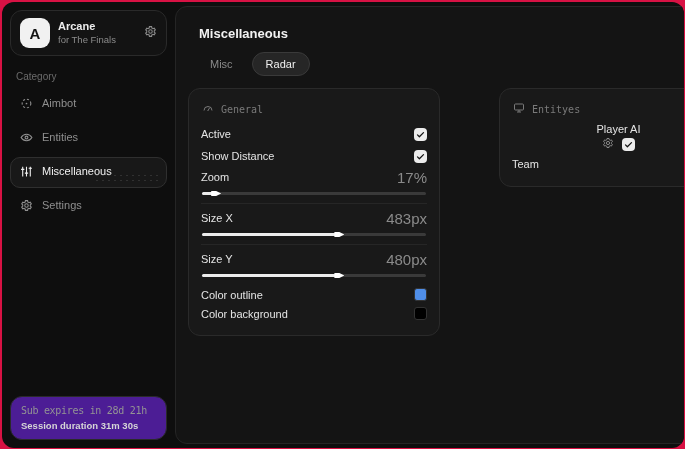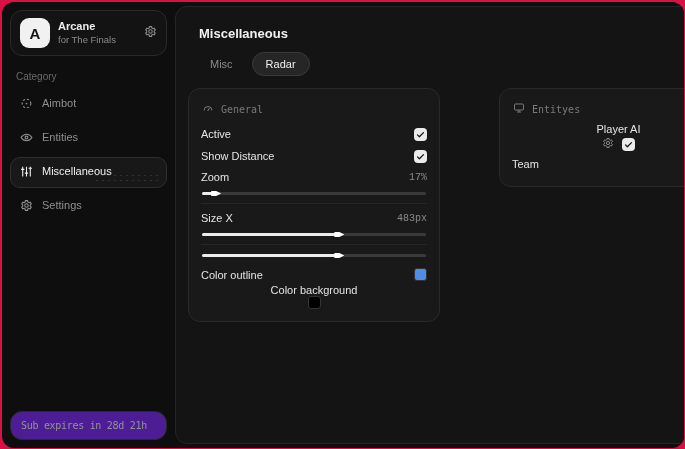--- a/index.html
+++ b/index.html
@@ -63,21 +63,21 @@
   .card { background:#191919; border:1px solid #2a2a2a; border-radius:12px; padding:10px 12px 12px 12px; box-sizing:border-box; }
   .card-general { width:252px; }
   .card-entities { width:239px;margin-left:48px; }
   .card-head {
     display:flex; align-items:center; gap:7px; color:#7a7a7a;
     font-family:"DejaVu Sans Mono", monospace; font-size:10px; margin:3px 0 7px 1px;
   }
 
   .row { display:flex; align-items:center; justify-content:space-between; min-height:22px; }
   .row-label { color:#e4e4e4; font-size:11px; font-weight:500; }
-  .row-value { color:#8a8a8a; font-size:10px;font-family:Liberation Mono, monospace; }
+  .row-value { color:#8a8a8a; font-size:15px; }
 
   .checkbox {
     width:13px; height:13px; border-radius:4px; background:#ececec;
     display:flex; align-items:center; justify-content:center; cursor:pointer;
   }
 
   .slider { position:relative; height:3px; background:#3a3a3a; border-radius:2px; margin:5px 1px 8px 1px; cursor:pointer; }
   .slider .fill { position:absolute; left:0; top:0; bottom:0; background:#ececec; border-radius:2px; }
   .slider .thumb {
     position:absolute; right:-8px; top:50%; transform:translateY(-50%);
@@ -153,20 +153,21 @@
             <path d="M19 12a7 7 0 0 0-.1-1.2l2-1.6-2-3.4-2.4 1a7 7 0 0 0-2-1.2L14 3h-4l-.4 2.6a7 7 0 0 0-2 1.2l-2.4-1-2 3.4 2 1.6A7 7 0 0 0 5 12c0 .4 0 .8.1 1.2l-2 1.6 2 3.4 2.4-1a7 7 0 0 0 2 1.2L10 21h4l.4-2.6a7 7 0 0 0 2-1.2l2.4 1 2-3.4-2-1.6c.1-.4.2-.8.2-1.2z"></path>
           </svg>
       </span>
       <span>Settings</span>
     </div>
 
     <div class="spacer"></div>
 
     <div class="side-footer">
       <div class="sub-line">Sub expires in 28d 21h</div>
+      <div class="sess-line">Session duration 31m 30s</div>
     </div>
   </div>
 
   <div class="main">
     <div class="main-title">Miscellaneous</div>
 
     <div class="tabs">
       <div class="tab">Misc</div>
       <div class="tab active">Radar</div>
     </div>
@@ -221,32 +222,36 @@
             <span class="row-value">483px</span>
           </div>
           <div class="slider">
             <div class="fill" style="width: 60%;">
                 <div class="thumb"></div>
               </div>
           </div>
         </div>
 
         <div class="sect">
+          <div class="row" style="min-height:20px;">
+            <span class="row-label">Size Y</span>
+            <span class="row-value">480px</span>
+          </div>
           <div class="slider">
             <div class="fill" style="width: 60%;">
                 <div class="thumb"></div>
               </div>
           </div>
         </div>
 
         <div class="row" style="min-height:19px;">
           <span class="row-label">Color outline</span>
           <span class="swatch" style="background: rgb(79, 142, 232);"></span>
         </div>
-        <div class="row" style="min-height:19px;flex-direction:column;">
+        <div class="row" style="min-height:19px;">
           <span class="row-label">Color background</span>
           <span class="swatch" style="background: rgb(0, 0, 0);"></span>
         </div>
       </div>
 
       <div class="card card-entities">
         <div class="card-head">
           <span>
             <svg width="12" height="12" viewBox="0 0 24 24" fill="none" stroke="currentColor" stroke-width="2">
                 <rect x="3" y="4" width="18" height="12" rx="2"></rect>

